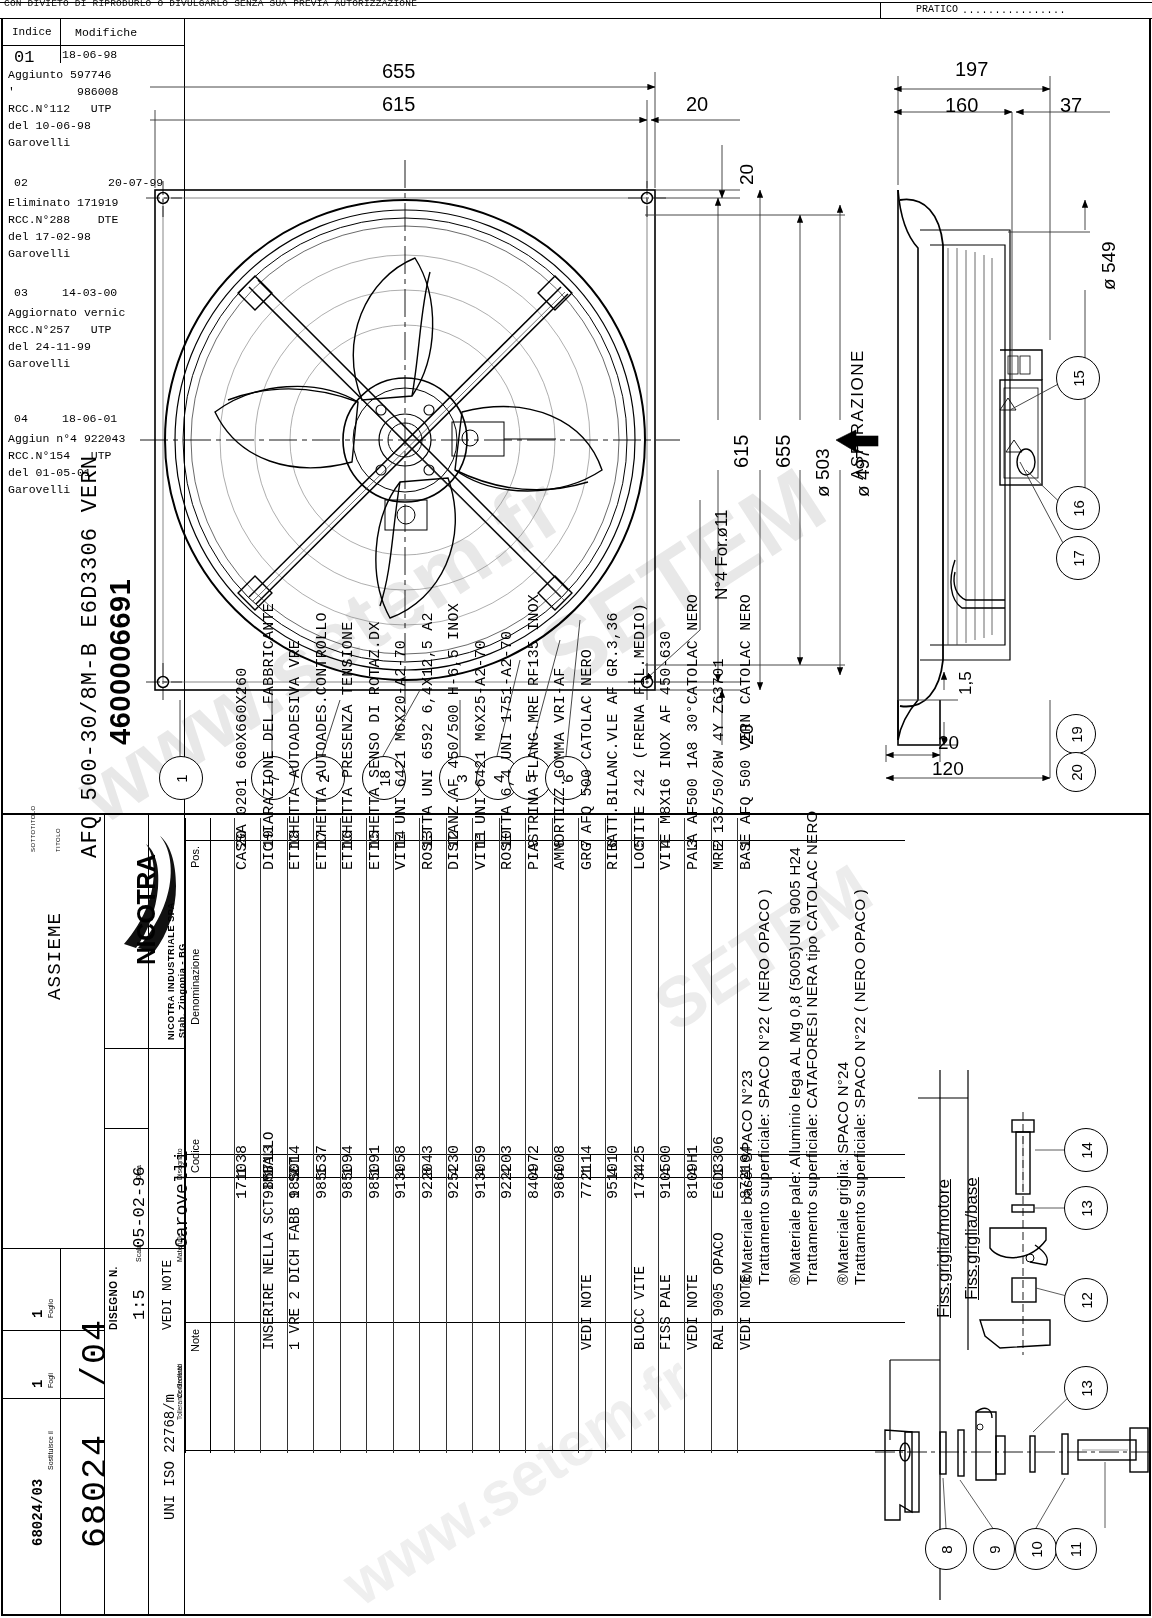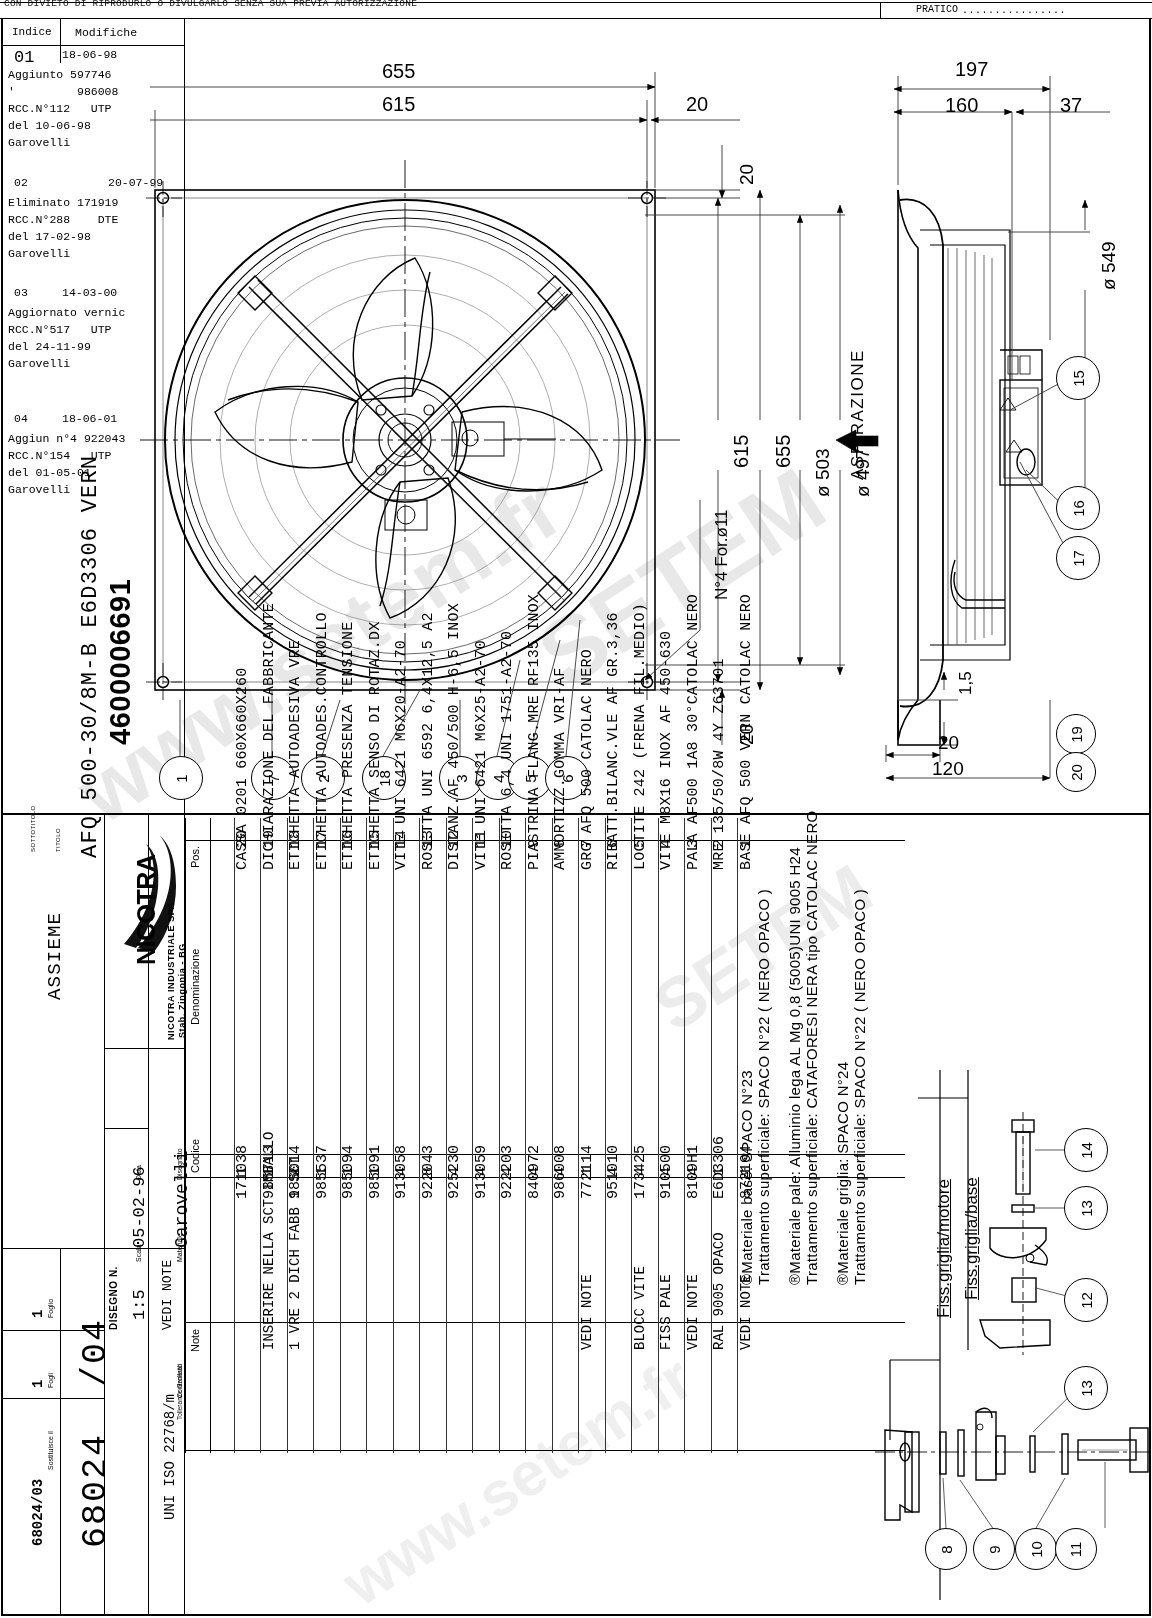--- a/index.html
+++ b/index.html
@@ -63,21 +63,21 @@
       <div class="txt mono" style="left: 8px; top: 136px; font-size: 11.5px;">Garovelli</div>
       <div class="txt mono" style="left: 14px; top: 176px; font-size: 11.5px;">02</div>
       <div class="txt mono" style="left: 62px; top: 176px; font-size: 11.5px; margin-left: 46px;">20-07-99</div>
       <div class="txt mono" style="left: 8px; top: 196px; font-size: 11.5px;">Eliminato 171919</div>
       <div class="txt mono" style="left: 8px; top: 213px; font-size: 11.5px;">RCC.N°288    DTE</div>
       <div class="txt mono" style="left: 8px; top: 230px; font-size: 11.5px;">del 17-02-98</div>
       <div class="txt mono" style="left: 8px; top: 247px; font-size: 11.5px;">Garovelli</div>
       <div class="txt mono" style="left: 14px; top: 286px; font-size: 11.5px;">03</div>
       <div class="txt mono" style="left: 62px; top: 286px; font-size: 11.5px;">14-03-00</div>
       <div class="txt mono" style="left: 8px; top: 306px; font-size: 11.5px;">Aggiornato vernic</div>
-      <div class="txt mono" style="left: 8px; top: 323px; font-size: 11.5px;">RCC.N°517   UTP</div>
+      <div class="txt mono" style="left: 8px; top: 323px; font-size: 11.5px;">RCC.N°257   UTP</div>
       <div class="txt mono" style="left: 8px; top: 340px; font-size: 11.5px;">del 24-11-99</div>
       <div class="txt mono" style="left: 8px; top: 357px; font-size: 11.5px;">Garovelli</div>
       <div class="txt mono" style="left: 14px; top: 412px; font-size: 11.5px;">04</div>
       <div class="txt mono" style="left: 62px; top: 412px; font-size: 11.5px;">18-06-01</div>
       <div class="txt mono" style="left: 8px; top: 432px; font-size: 11.5px;">Aggiun n°4 922043</div>
       <div class="txt mono" style="left: 8px; top: 449px; font-size: 11.5px;">RCC.N°154   UTP</div>
       <div class="txt mono" style="left: 8px; top: 466px; font-size: 11.5px;">del 01-05-01</div>
       <div class="txt mono" style="left: 8px; top: 483px; font-size: 11.5px;">Garovelli</div>
     </div>
 

